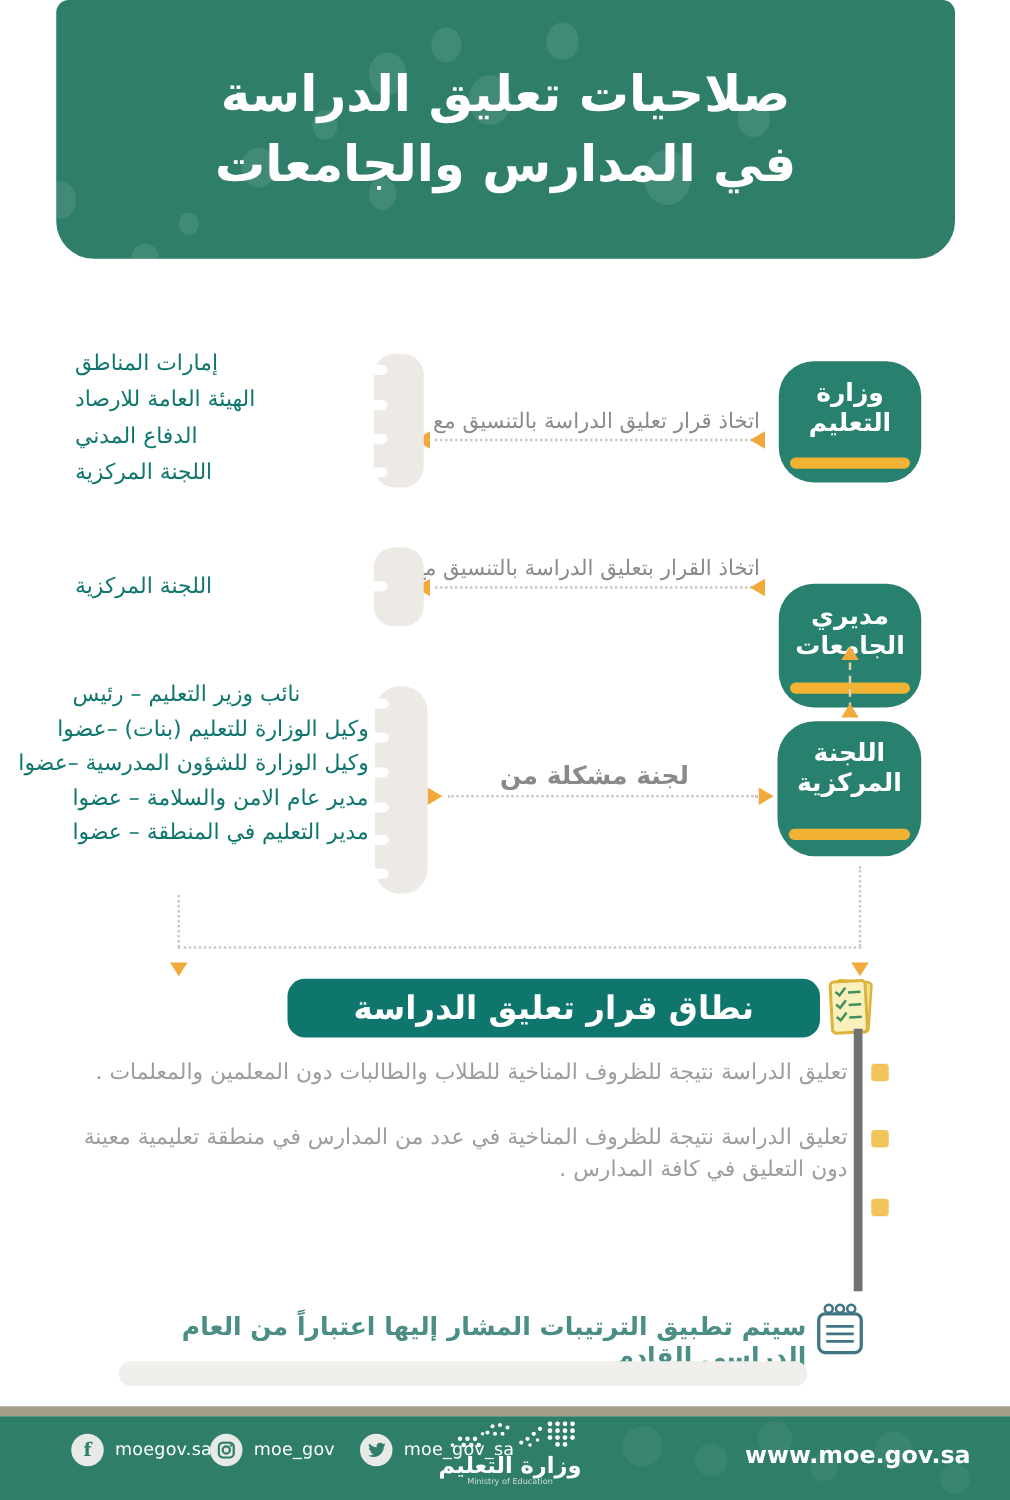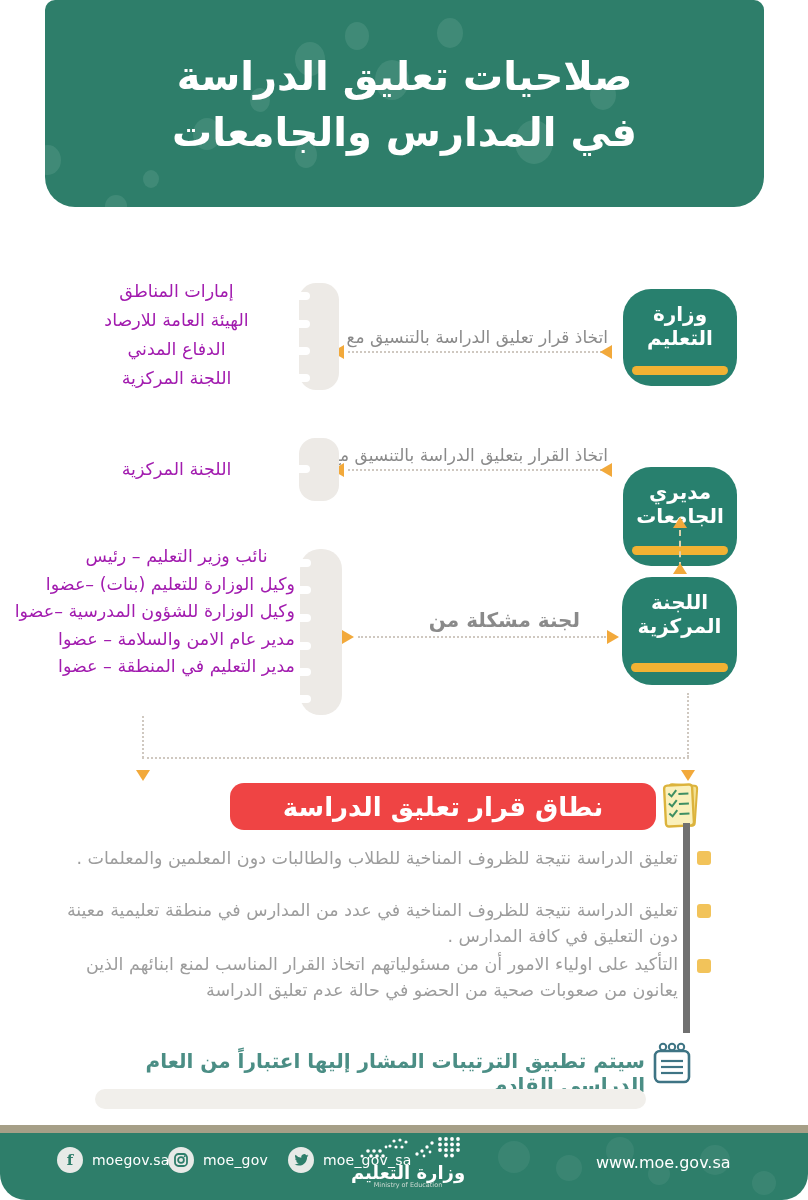--- a/index.html
+++ b/index.html
@@ -1,17 +1,17 @@
 <!DOCTYPE html>
 <html lang="ar"><head>
 <meta charset="utf-8">
 <style>
   * { margin:0; padding:0; box-sizing:border-box; }
   body { background:#ffffff; font-family:"DejaVu Sans", sans-serif; }
-  .page { position:relative; width:808px; height:1200px; margin:0 auto; background:#ffffff; overflow:hidden;border-radius:26px; }
+  .page { position:relative; width:808px; height:1200px; margin:0 auto; background:#ffffff; overflow:hidden; }
 
   
   .hero { position:absolute; left:45px; top:0; width:719px; height:207px;
           background:#2e7e6a; border-radius:10px 10px 30px 30px;
           display:flex; flex-direction:column; justify-content:center; align-items:center;
           overflow:hidden; }
   .hero-title { position:relative; z-index:2; color:#ffffff; font-size:40px; font-weight:700;
                 line-height:56px; text-align:center; direction:rtl; }
   .dot { position:absolute; border-radius:50%; background:rgba(186,222,206,0.13); z-index:1; }
 
@@ -25,29 +25,29 @@
   .dotline-v { position:absolute; border-left:2px dotted #cfc8c0; }
   .dashline-v { position:absolute; border-left:2px dashed #e0d2ac; }
   .tri { position:absolute; width:0; height:0; }
   .tri-l { border-top:7px solid transparent; border-bottom:7px solid transparent; border-right:12px solid #f2a93b; }
   .tri-r { border-top:7px solid transparent; border-bottom:7px solid transparent; border-left:12px solid #f2a93b; }
   .tri-d { border-left:7px solid transparent; border-right:7px solid transparent; border-top:11px solid #f2a93b; }
   .tri-u { border-left:7px solid transparent; border-right:7px solid transparent; border-bottom:11px solid #f2a93b; }
   .conn-label { position:absolute; color:#8a8a8a; font-size:17px; direction:rtl; text-align:right; }
   .bracket { position:absolute; background:#edeae6; }
   .notch { position:absolute; left:-4px; width:15px; height:8px; border-radius:4px; background:#ffffff; }
-  .list { position:absolute; color:#a21caf; font-size:17.5px; direction:rtl; text-align:center; }
+  .list { position:absolute; color:#0f766e; font-size:17.5px; direction:rtl; text-align:left; }
   .list .li { white-space:nowrap; }
   .list1 .li { line-height:29px; }
   .list2 .li { line-height:29px; }
   .list3 .li { line-height:27.5px; }
 
   
   .scope-pill { position:absolute; left:230px; top:783px; width:426px; height:47px;
-                background:#ef4444; border-radius:14px; display:flex; align-items:center;
+                background:#0f766e; border-radius:14px; display:flex; align-items:center;
                 justify-content:center; color:#fff; font-size:26px; font-weight:700; direction:rtl; }
   .scope-icon { position:absolute; left:659px; top:781px; }
   .scope-bar { position:absolute; left:683px; top:823px; width:7px; height:210px; background:#707070; }
   .bullet-sq { position:absolute; left:697px; width:14px; height:14px; border-radius:3px; background:#f2c35a; }
   .scope-p { position:absolute; left:56px; width:622px; text-align:right; direction:rtl;
              font-size:17.5px; line-height:26px; color:#9d9d9d; }
 
   
   .note-icon { position:absolute; left:651px; top:1040px; }
   .note-text { position:absolute; left:95px; top:1049px; width:550px; text-align:right; direction:rtl;
@@ -60,21 +60,21 @@
   .footer { position:absolute; left:0; top:1133px; width:808px; height:67px; background:#2e7e6a; overflow:hidden; }
   .fdot { position:absolute; border-radius:50%; background:rgba(255,255,255,0.06); }
   .social { position:absolute; display:flex; align-items:center; gap:9px; }
   .social .circ { width:26px; height:26px; border-radius:50%; background:#e7eae7;
                   display:flex; align-items:center; justify-content:center;
                   color:#2e7e6a; font-weight:700; font-size:15px; }
   .social .handle { color:#ffffff; font-size:14px; letter-spacing:0.2px; }
   .moe-logo { position:absolute; left:346px; top:2px; width:124px; text-align:center; }
   .moe-logo .ar { color:#ffffff; font-size:18px; font-weight:700; direction:rtl; line-height:16px; }
   .moe-logo .en { color:#cfdbd4; font-size:6.5px; line-height:8px; }
-  .website { position:absolute; left:596px; top:20px; width:170px; color:#ffffff; font-size:16px; }
+  .website { position:absolute; left:596px; top:20px; width:170px; color:#ffffff; font-size:19px;font-weight:bold; }
 </style>
 </head>
 <body>
 
 <div class="page">
 
   <header class="hero">
     <span class="dot" style="left:250px; top:42px;  width:30px; height:34px;"></span>
     <span class="dot" style="left:300px; top:22px;  width:24px; height:28px;"></span>
     <span class="dot" style="left:205px; top:88px;  width:20px; height:24px;"></span>
@@ -136,21 +136,21 @@
   <span class="tri tri-u" style="left:673px; top:563px;"></span>
 
   <div class="node" style="left:622px; top:577px; width:115px; height:108px; border-radius:30px;">
     <div>اللجنة</div>
     <div>المركزية</div>
     <span class="bar" style="bottom:13px;"></span>
   </div>
   <div class="dotline-h" style="left:358px; top:636px; width:248px;"></div>
   <span class="tri tri-r" style="left:342px; top:630px;"></span>
   <span class="tri tri-r" style="left:607px; top:630px;"></span>
-  <div class="conn-label" style="left:400px; top:608px; width:180px; font-size:20px; font-weight:600; text-align:right;">لجنة مشكلة من</div>
+  <div class="conn-label" style="left:400px; top:608px; width:180px; font-size:20px; font-weight:600; text-align:left;">لجنة مشكلة من</div>
   <div class="bracket" style="left:300px; top:549px; width:42px; height:166px; border-radius:20px;">
     <span class="notch" style="top:10px;"></span>
     <span class="notch" style="top:37px;"></span>
     <span class="notch" style="top:65px;"></span>
     <span class="notch" style="top:93px;"></span>
     <span class="notch" style="top:119px;"></span>
     <span class="notch" style="top:146px;"></span>
   </div>
   <div class="list list3" style="left:58px; top:543px; width:237px;">
     <div class="li">نائب وزير التعليم – رئيس</div>
@@ -180,21 +180,20 @@
           <line x1="20" y1="33" x2="30" y2="33"></line>
       </g>
     </svg>
   </span>
   <div class="scope-bar"></div>
   <span class="bullet-sq" style="top:851px;"></span>
   <span class="bullet-sq" style="top:904px;"></span>
   <span class="bullet-sq" style="top:959px;"></span>
   <p class="scope-p" style="top:845px;">تعليق الدراسة نتيجة للظروف المناخية للطلاب والطالبات دون المعلمين والمعلمات .</p>
   <p class="scope-p" style="top:897px;">تعليق الدراسة نتيجة للظروف المناخية في عدد من المدارس في منطقة تعليمية معينة دون التعليق في كافة المدارس .</p>
-  <p class="scope-p" style="top:951px;">التأكيد على اولياء الامور أن من مسئولياتهم اتخاذ القرار المناسب لمنع ابنائهم الذين يعانون من صعوبات صحية من الحضو في حالة عدم تعليق الدراسة</p>
 
   <span class="note-icon">
     <svg width="42" height="46" viewBox="0 0 42 46">
       <circle cx="12" cy="7" r="3.2" fill="none" stroke="#3e7484" stroke-width="2"></circle>
       <circle cx="21" cy="7" r="3.2" fill="none" stroke="#3e7484" stroke-width="2"></circle>
       <circle cx="30" cy="7" r="3.2" fill="none" stroke="#3e7484" stroke-width="2"></circle>
       <rect x="4" y="11" width="34" height="31" rx="5" fill="#ffffff" stroke="#3e7484" stroke-width="2.6"></rect>
       <line x1="10" y1="21" x2="32" y2="21" stroke="#3e7484" stroke-width="2.2"></line>
       <line x1="10" y1="27" x2="32" y2="27" stroke="#3e7484" stroke-width="2.2"></line>
       <line x1="10" y1="33" x2="32" y2="33" stroke="#3e7484" stroke-width="2.2"></line>

